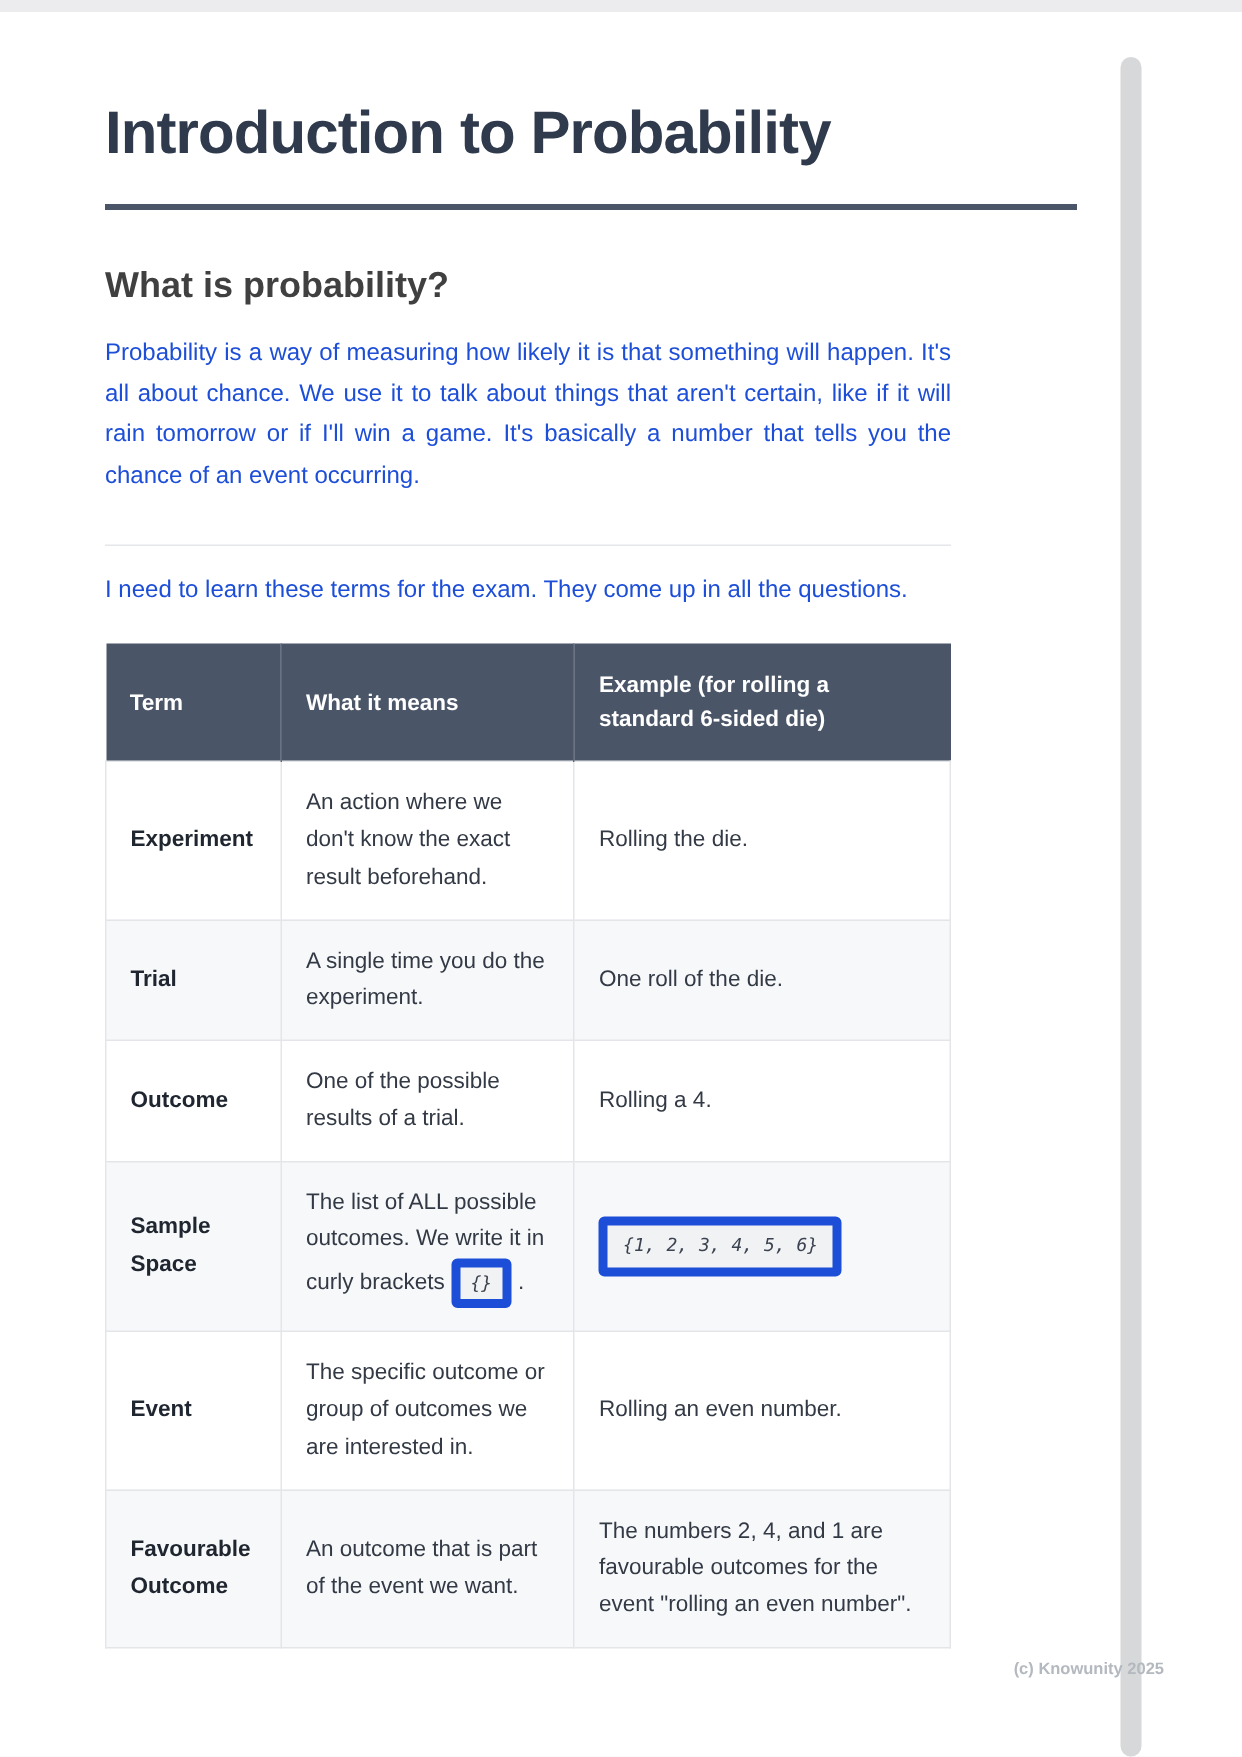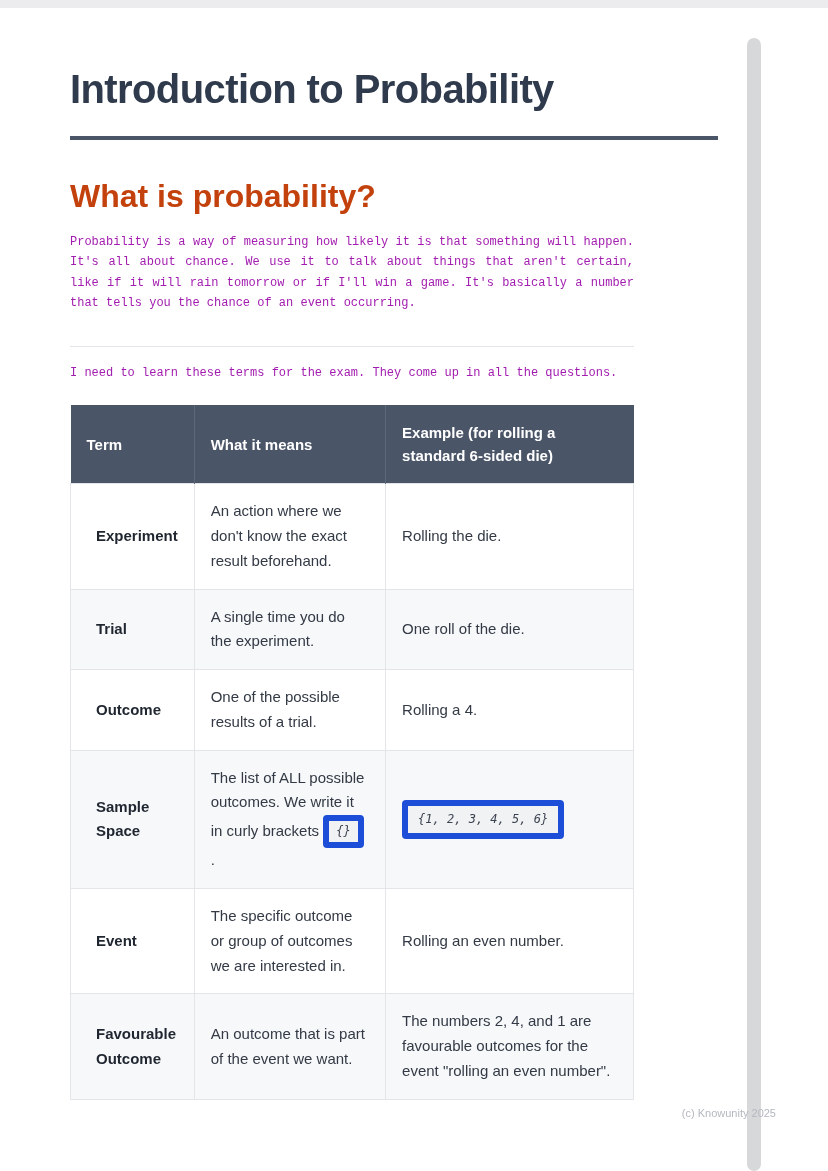--- a/index.html
+++ b/index.html
@@ -31,33 +31,32 @@
     line-height: 1.15;
   }
   .title-rule {
     width: 648px;
     height: 4px;
     background: #4a5568;
     margin-top: 24px;
   }
   .section-heading {
     margin: 36px 0 0 0;
-    font-size: 32px;
+    font-size: 24px;
     font-weight: 700;
-    color: #c2410c;
+    color: #404040;
     line-height: 1.25;
   }
   .para {
     width: 564px;
     margin: 16px 0 0 0;
-    font-size: 12px;
+    font-size: 16px;
     line-height: 1.7;
-    color: #a21caf;
+    color: #1d4ed8;
     text-align: justify;
-    font-family: Liberation Mono, monospace;
   }
   .para.single { text-align: left; }
   .section-divider {
     width: 564px;
     border: none;
     border-top: 1px solid #e4e6ea;
     margin: 32px 0 0 0;
   }
   table.kw {
     margin-top: 22px;
@@ -84,21 +83,20 @@
     border: 1px solid #e3e5e9;
     color: #333a45;
     line-height: 1.65;
     vertical-align: middle;
     background: #ffffff;
   }
   table.kw tbody tr:nth-child(even) td { background: #f7f8fa; }
   table.kw td.term {
     font-weight: 700;
     color: #1f2630;
-    padding-left: 25px;
   }
   .chip {
     display: inline-block;
     font-family: "DejaVu Sans Mono", monospace;
     font-size: 12px;
     color: #3c4350;
     background: #f1f2f4;
     border: 6px solid #1d4ed8;
     border-radius: 4px;
     padding: 1px 7px;
@@ -118,20 +116,21 @@
     border-radius: 7px;
     z-index: 2;
   }
   .footer-credit {
     position: absolute;
     right: 52px;
     bottom: 52px;
     font-size: 11px;
     color: #b4b8bf;
     z-index: 3;
+    font-weight: bold;
   }
 </style>
 </head>
 <body>
 
 <div class="sheet">
   <div class="content">
 
     <h1 class="page-title">Introduction to Probability</h1>
     <div class="title-rule"></div>

